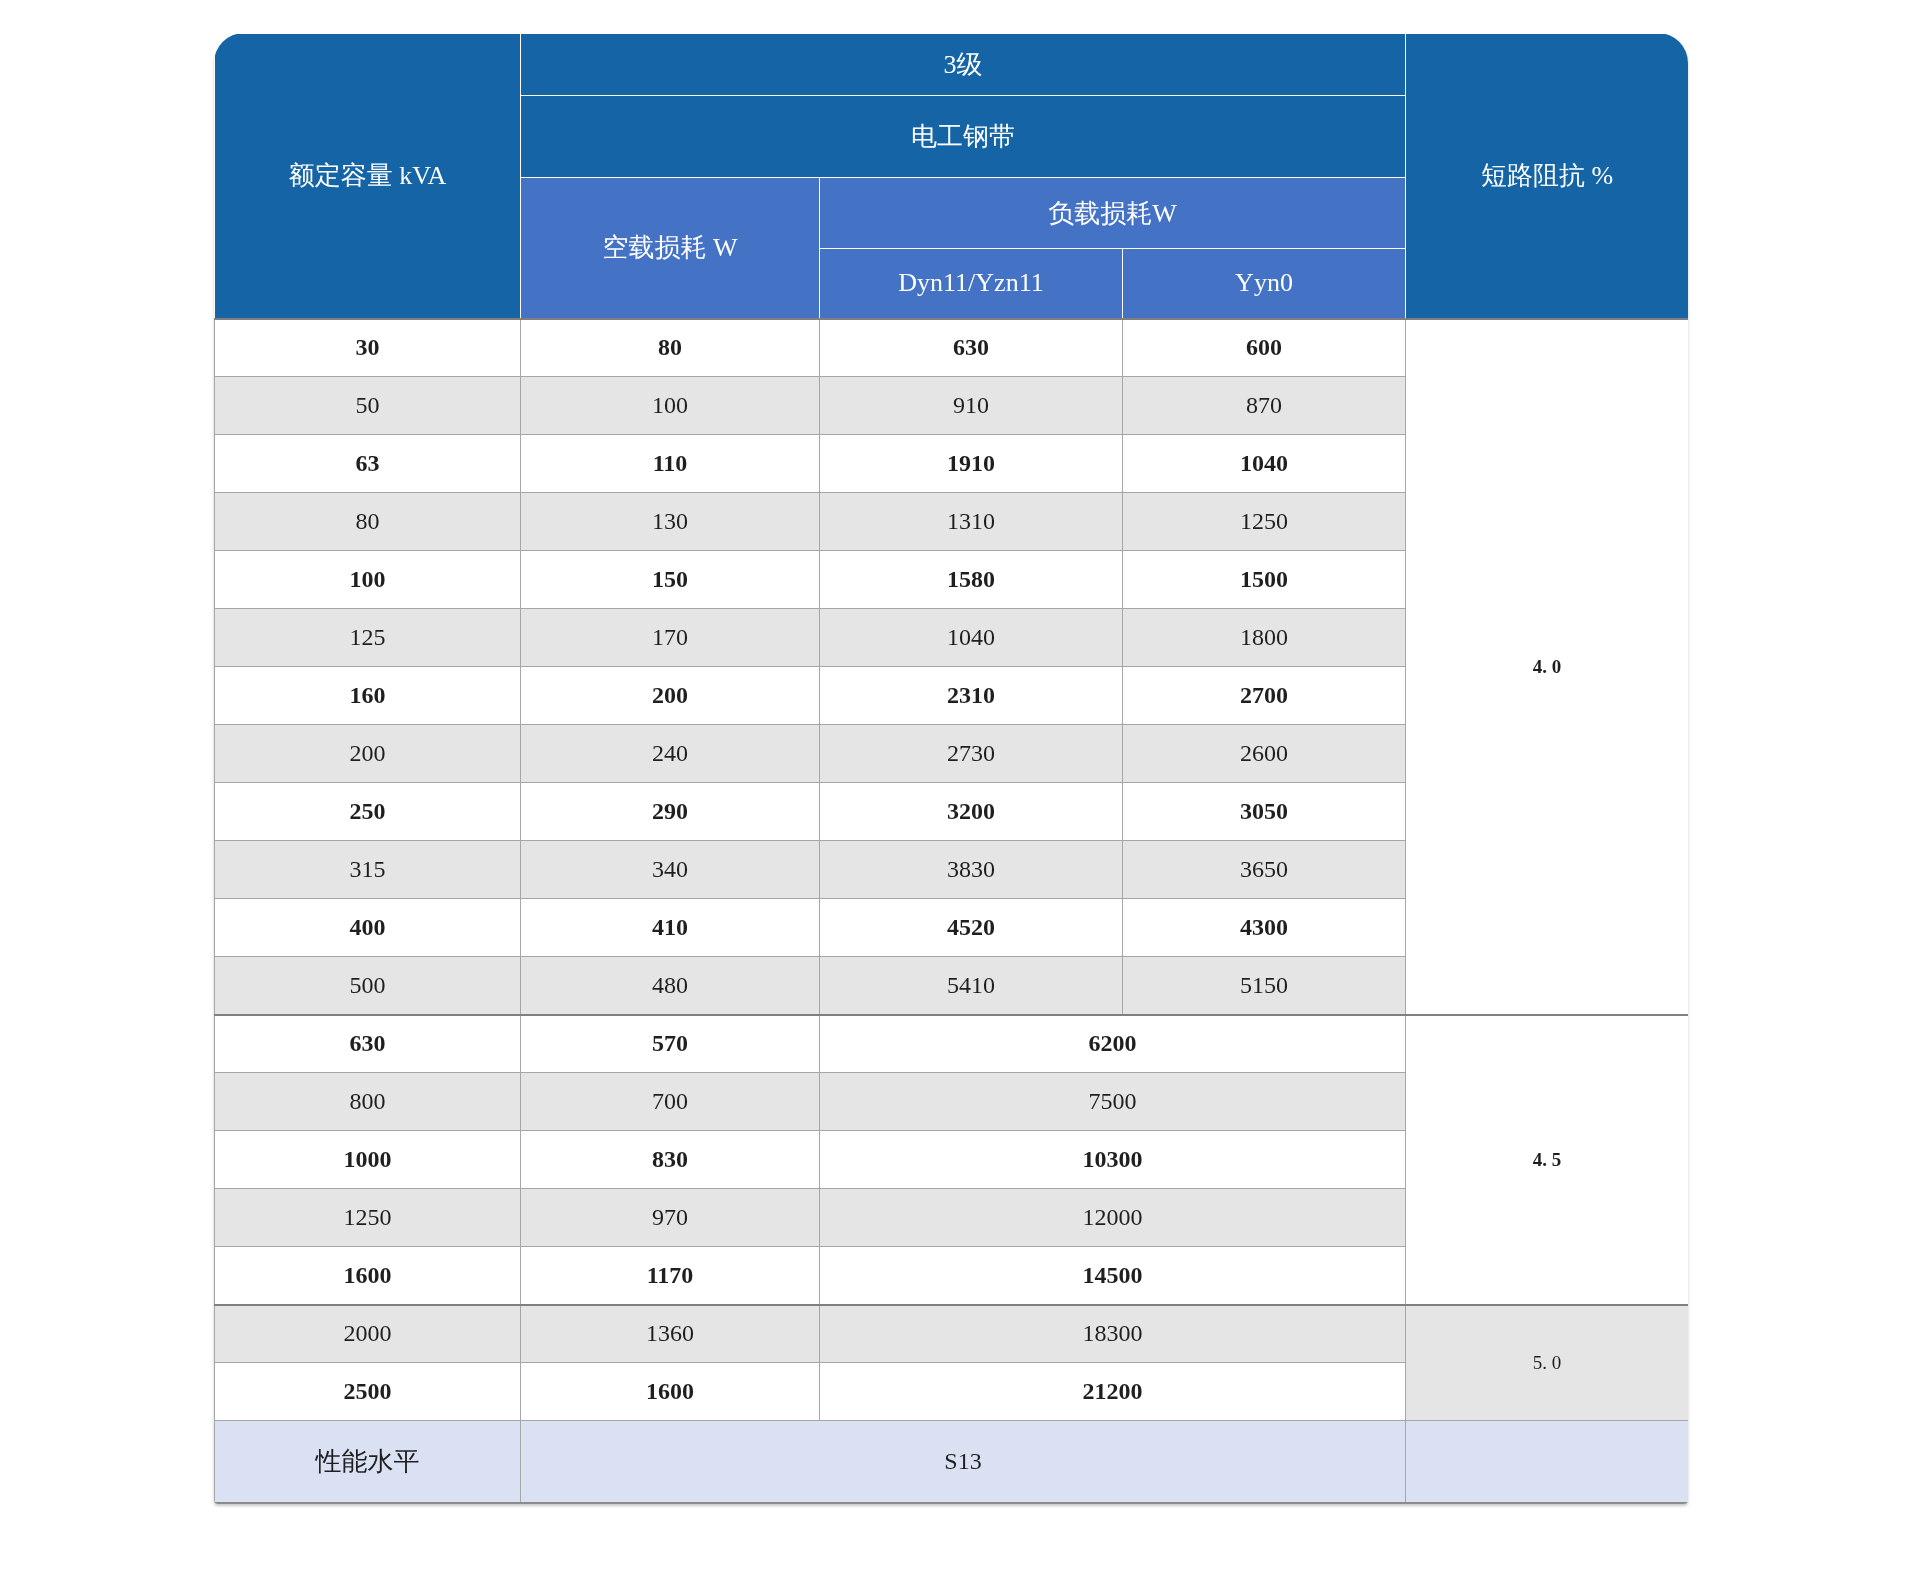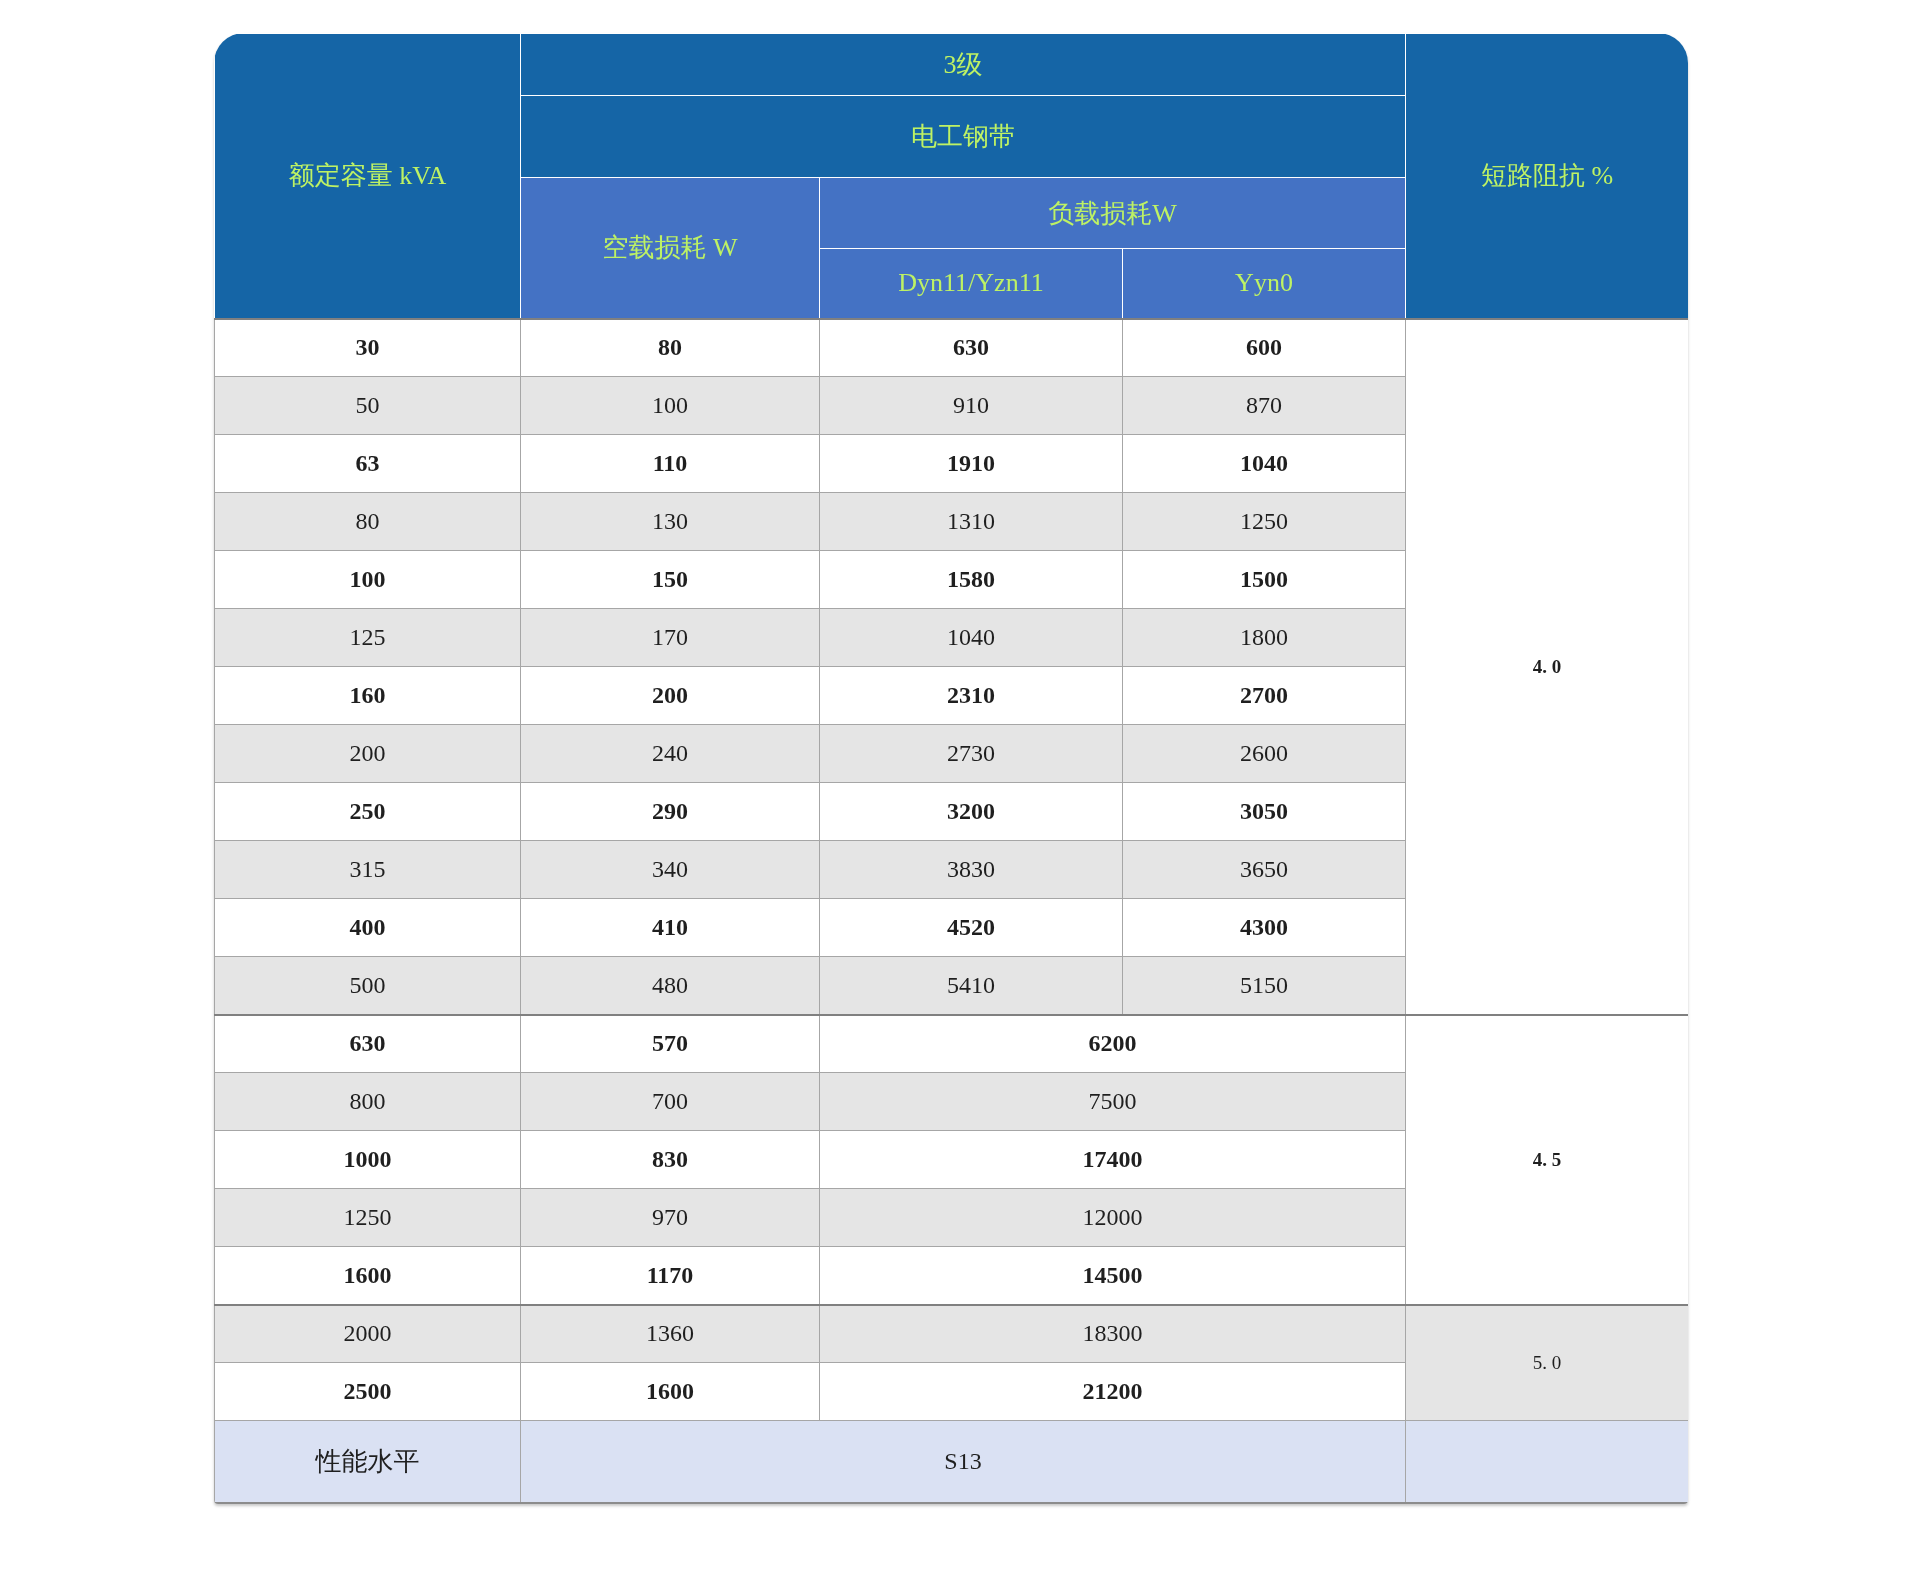--- a/index.html
+++ b/index.html
@@ -12,21 +12,21 @@
     border-radius:30px 30px 4px 4px;overflow:hidden;
     box-shadow:0 2px 3px rgba(0,0,0,.22);
   }
   table{width:1474px;border-collapse:collapse;table-layout:fixed;}
   td{
     text-align:center;vertical-align:middle;padding:0;
     color:#1f1f1f;font-size:24px;border:1px solid #a6a6a6;
     overflow:hidden;white-space:nowrap;
   }
   thead td{
-    color:#bef264;font-size:26px;
+    color:#ffffff;font-size:26px;
     border:1px solid rgba(255,255,255,.45);
   }
   thead td.dark{background:#1565a6;}
   thead td.mid{background:#4472c4;}
   tr.h1{height:62px;}
   tr.h2{height:82px;}
   tr.h3{height:71px;}
   tr.h4{height:70px;}
   tbody.section tr{height:58px;}
   tbody.section tr:first-child td{border-top:2px solid #808080;}
@@ -150,21 +150,21 @@
           <td rowspan="5" class="imp">4. 5</td>
         </tr>
         <tr class="stripe">
           <td>800</td>
           <td>700</td>
           <td colspan="2">7500</td>
         </tr>
         <tr class="plain">
           <td>1000</td>
           <td>830</td>
-          <td colspan="2">17400</td>
+          <td colspan="2">10300</td>
         </tr>
         <tr class="stripe">
           <td>1250</td>
           <td>970</td>
           <td colspan="2">12000</td>
         </tr>
         <tr class="plain">
           <td>1600</td>
           <td>1170</td>
           <td colspan="2">14500</td>

